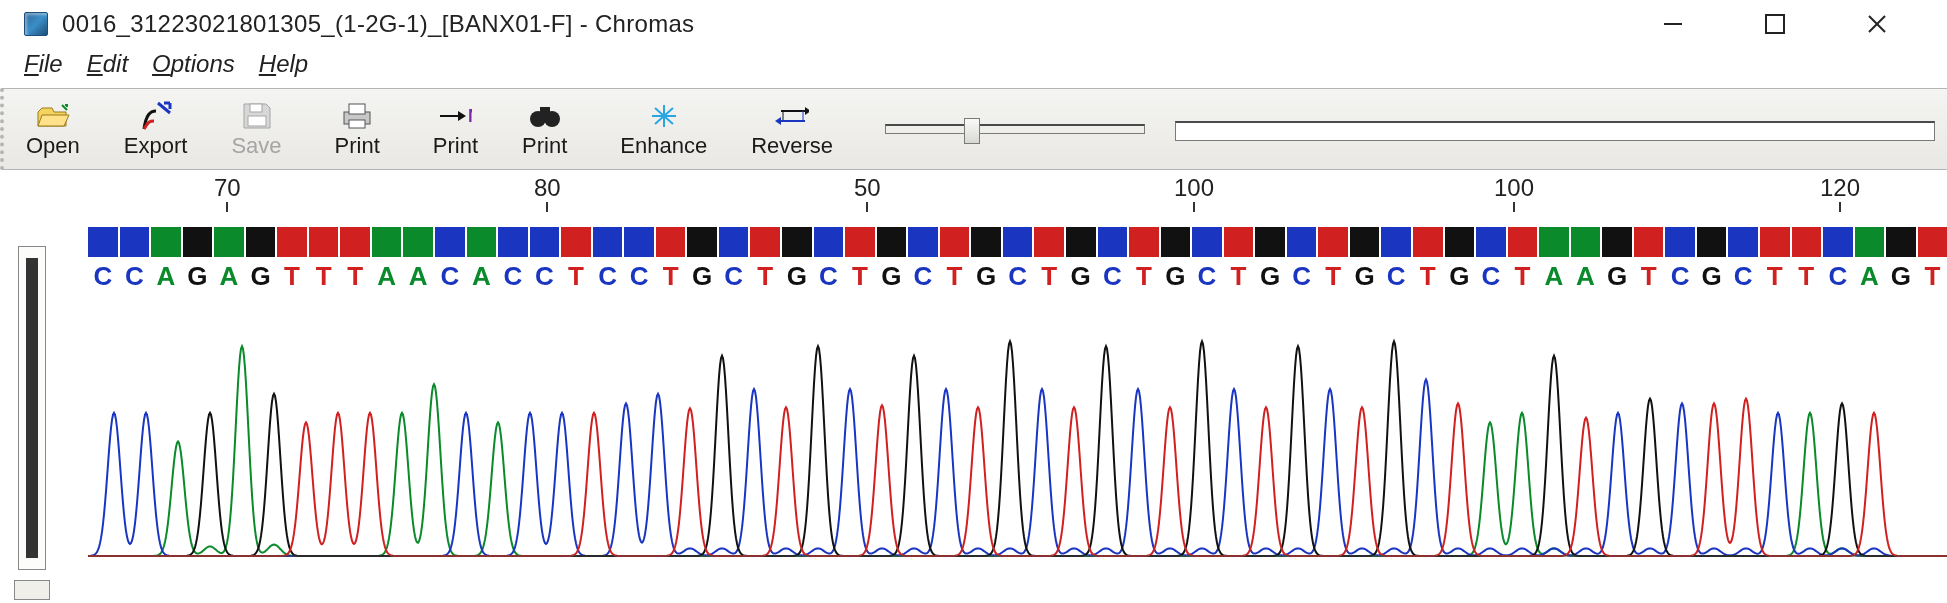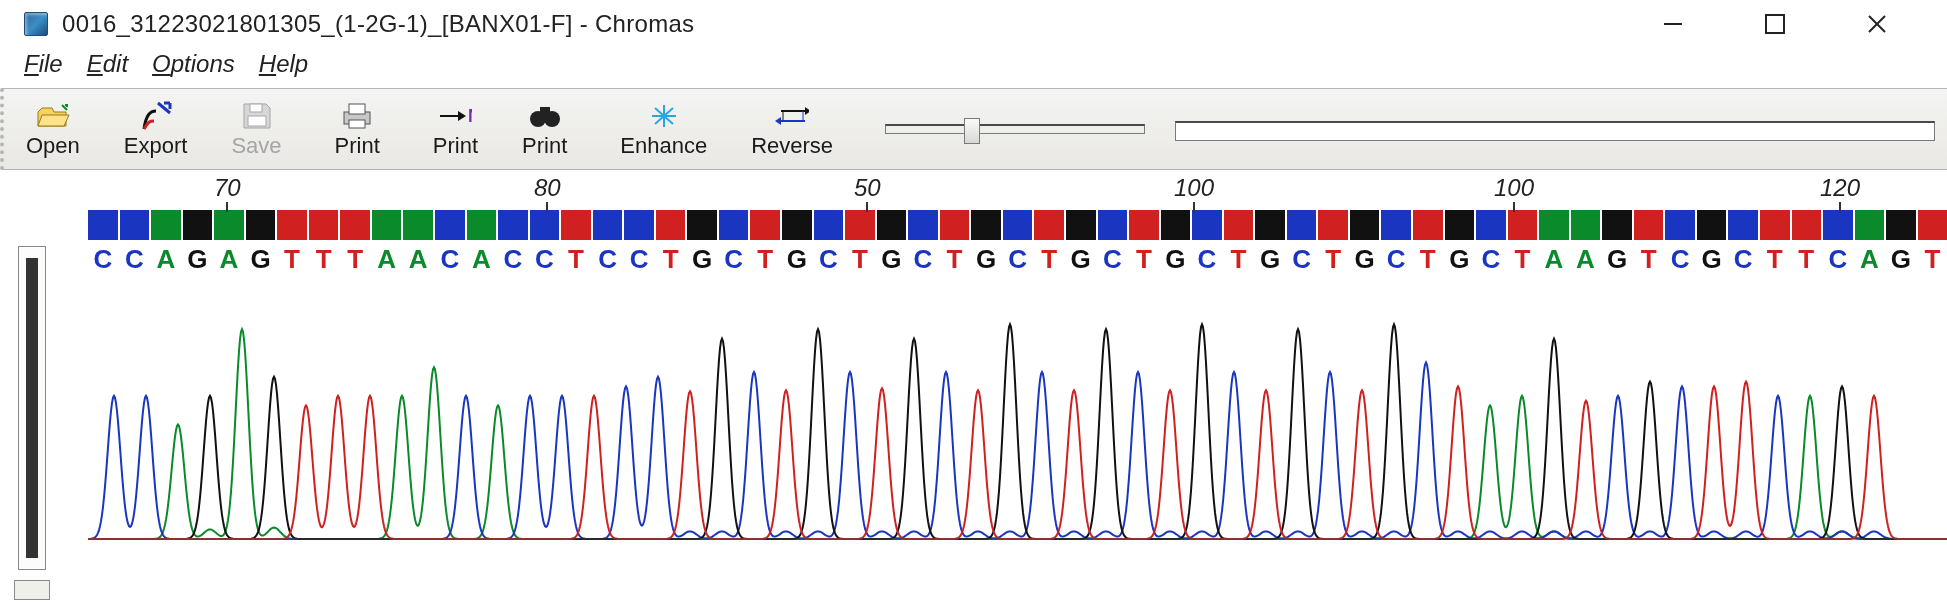--- a/index.html
+++ b/index.html
@@ -96,24 +96,23 @@
   }
   .searchbox {
     flex: 1;
     margin: 18px 12px 14px 0;
     border: 1px solid #7a7a7a;
     border-top: 2px solid #4a4a4a;
     background: #fff;
   }
   .ruler {
     position: relative;
-    height: 40px;
+    height: 57px;
     margin-left: 88px;
     font-size: 24px;
-    font-style: italic;
   }
   .ruler .tick {
     position: absolute;
     top: 4px;
   }
   .ruler .tick::after{
     content:"";
     position:absolute;
     left:50%;
     transform:translateX(-50%);

